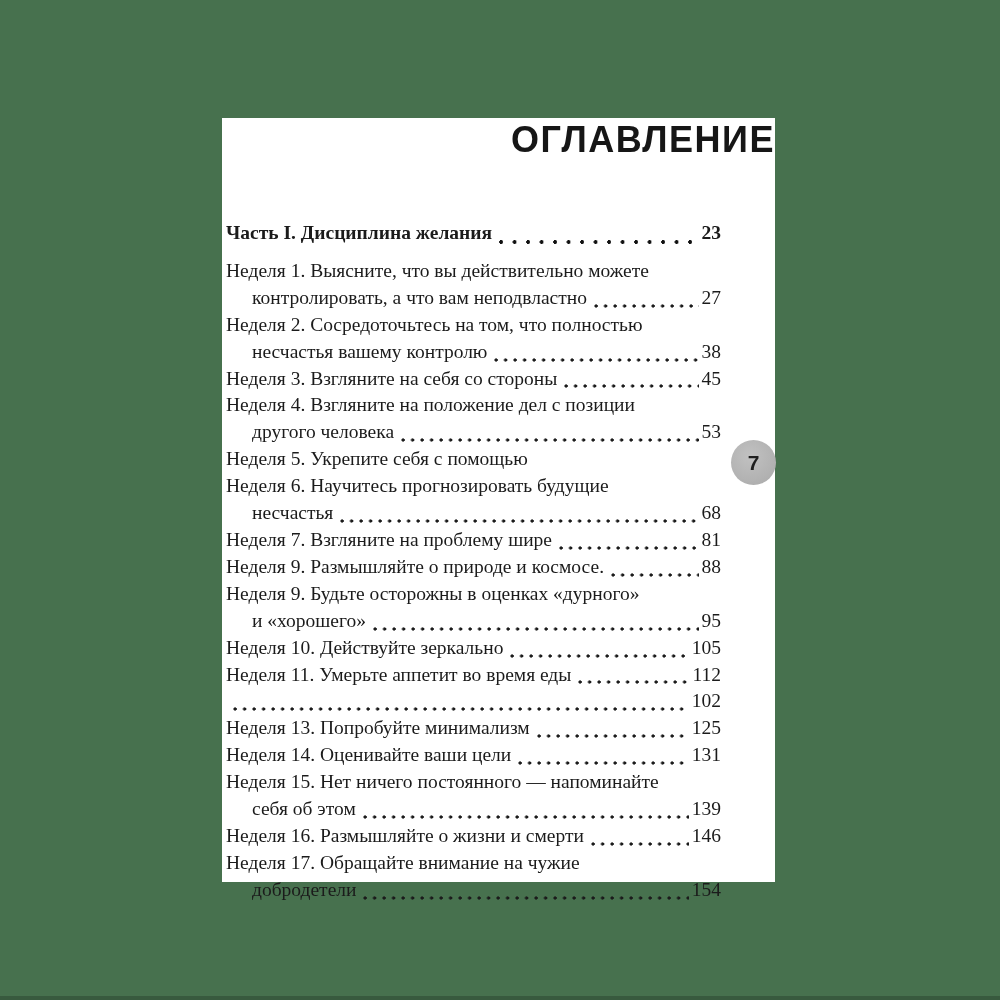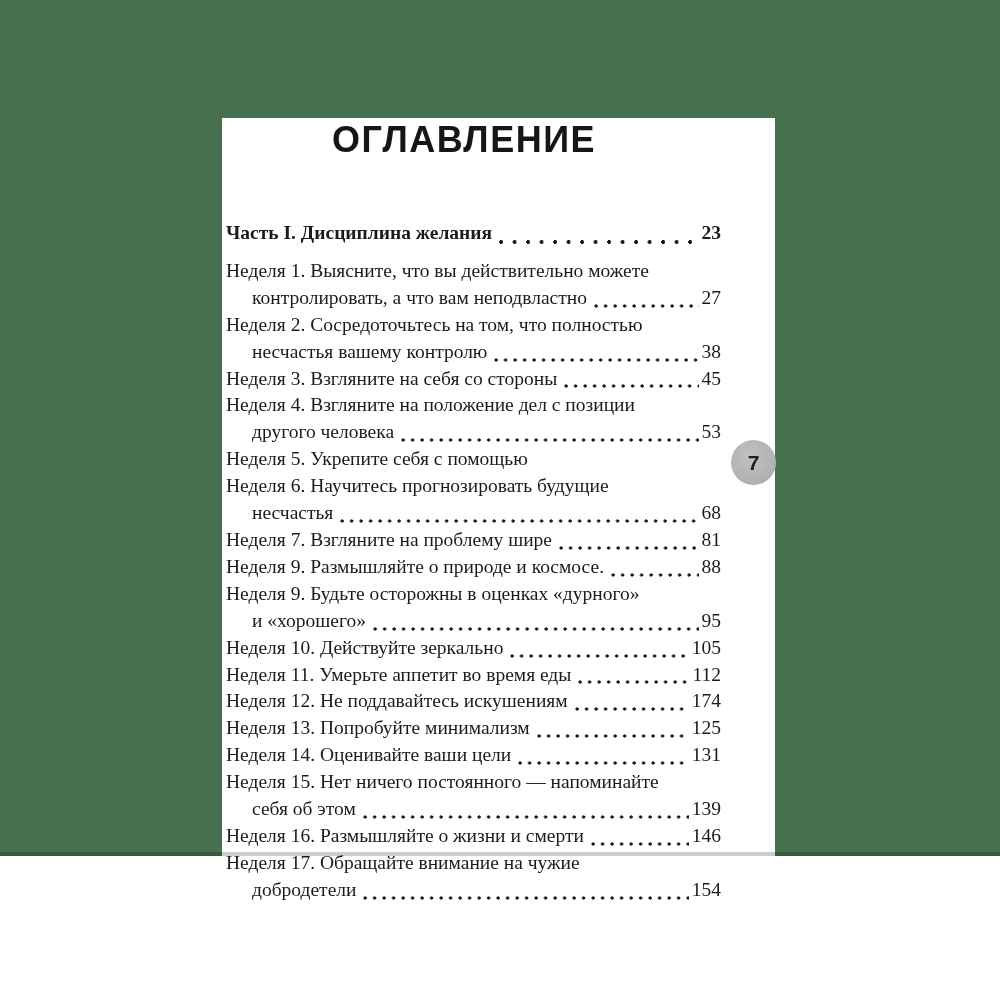--- a/index.html
+++ b/index.html
@@ -3,22 +3,23 @@
 <meta charset="utf-8">
 <style>
   html,body { margin:0; padding:0; }
   body {
     width:1000px; height:1000px;
     font-family:"Liberation Serif", serif;
     overflow:hidden;
   }
   .canvas {
     position:relative;
-    width:1000px; height:856px;
+    width:1000px; height:1000px;
     background:#47714e;
+    text-align:right;
   }
   .bottom-edge {
     position:absolute; left:0; bottom:0;
     width:1000px; height:4px;
     background:rgba(0,0,0,0.20);
   }
   .page {
     position:absolute;
     left:222px; top:118px;
     width:553px; height:764px;
@@ -177,23 +178,22 @@
           </div>
           <div class="entry">
             <div class="row">
               <span>Неделя 11. Умерьте аппетит во время еды</span>
               <span class="dots"></span>
               <span class="num">112</span>
             </div>
           </div>
           <div class="entry">
             <div class="row">
-              <span>Неделя 12. Не поддавайтесь искушениям</span>
-              <span class="dots"></span>
-              <span class="num">174</span>
+              <span class="dots"></span>
+              <span class="num">102</span>
             </div>
           </div>
           <div class="entry">
             <div class="row">
               <span>Неделя 13. Попробуйте минимализм</span>
               <span class="dots"></span>
               <span class="num">125</span>
             </div>
           </div>
           <div class="entry">

